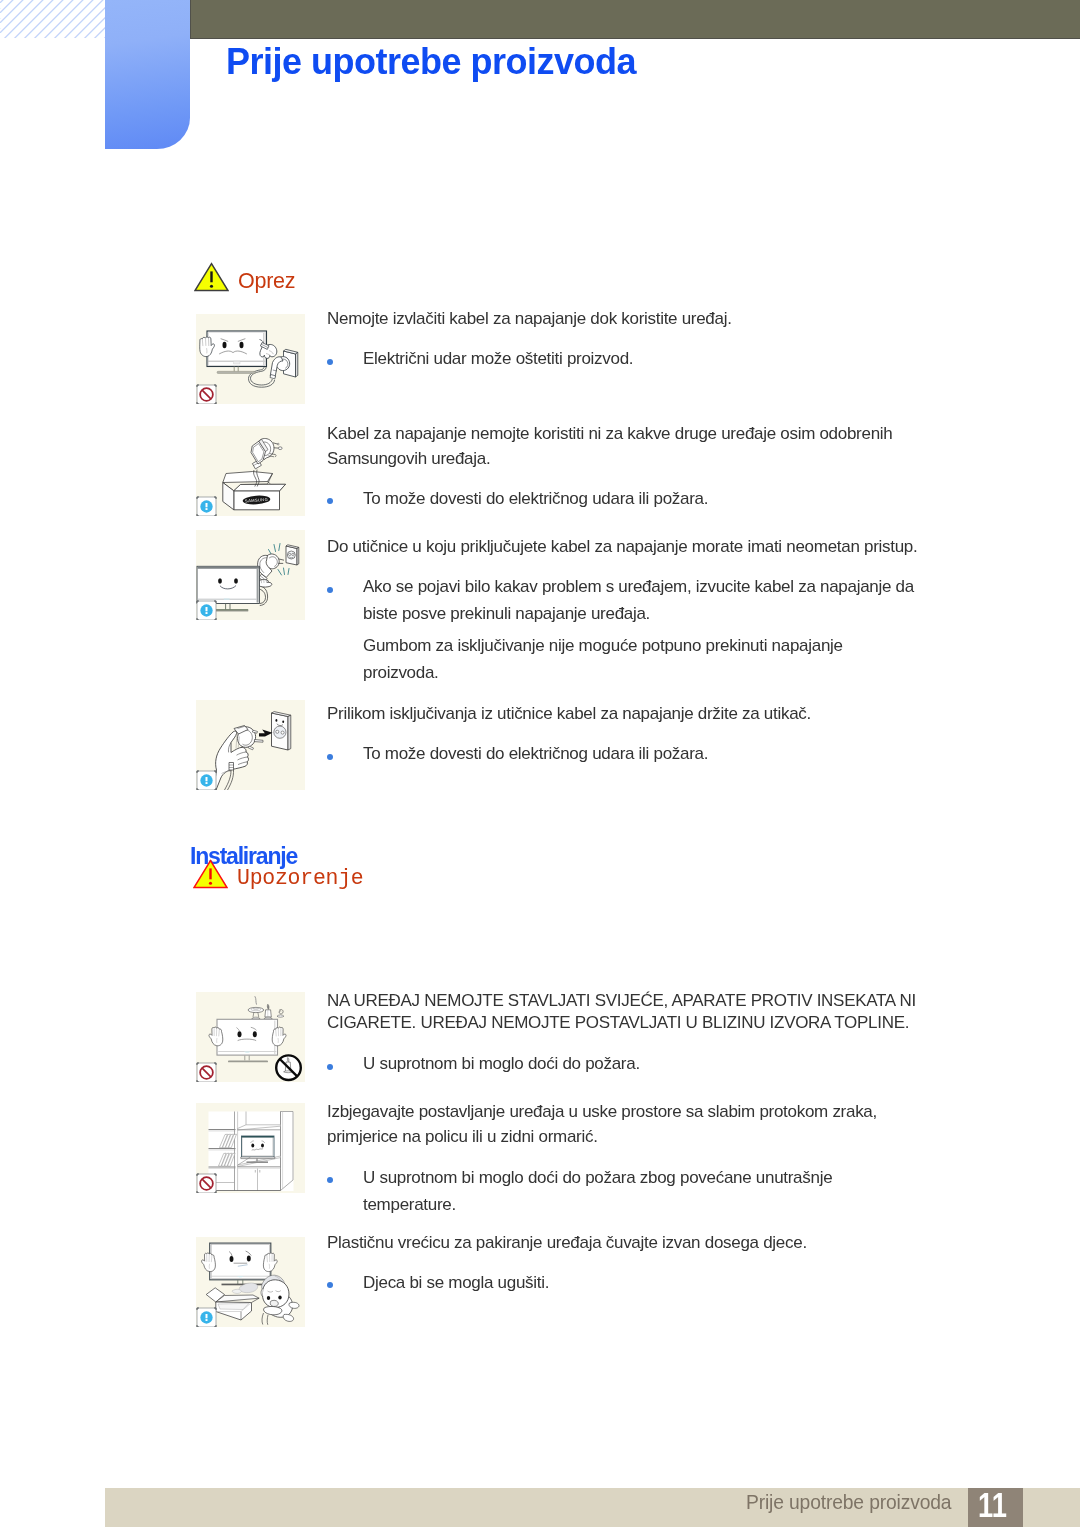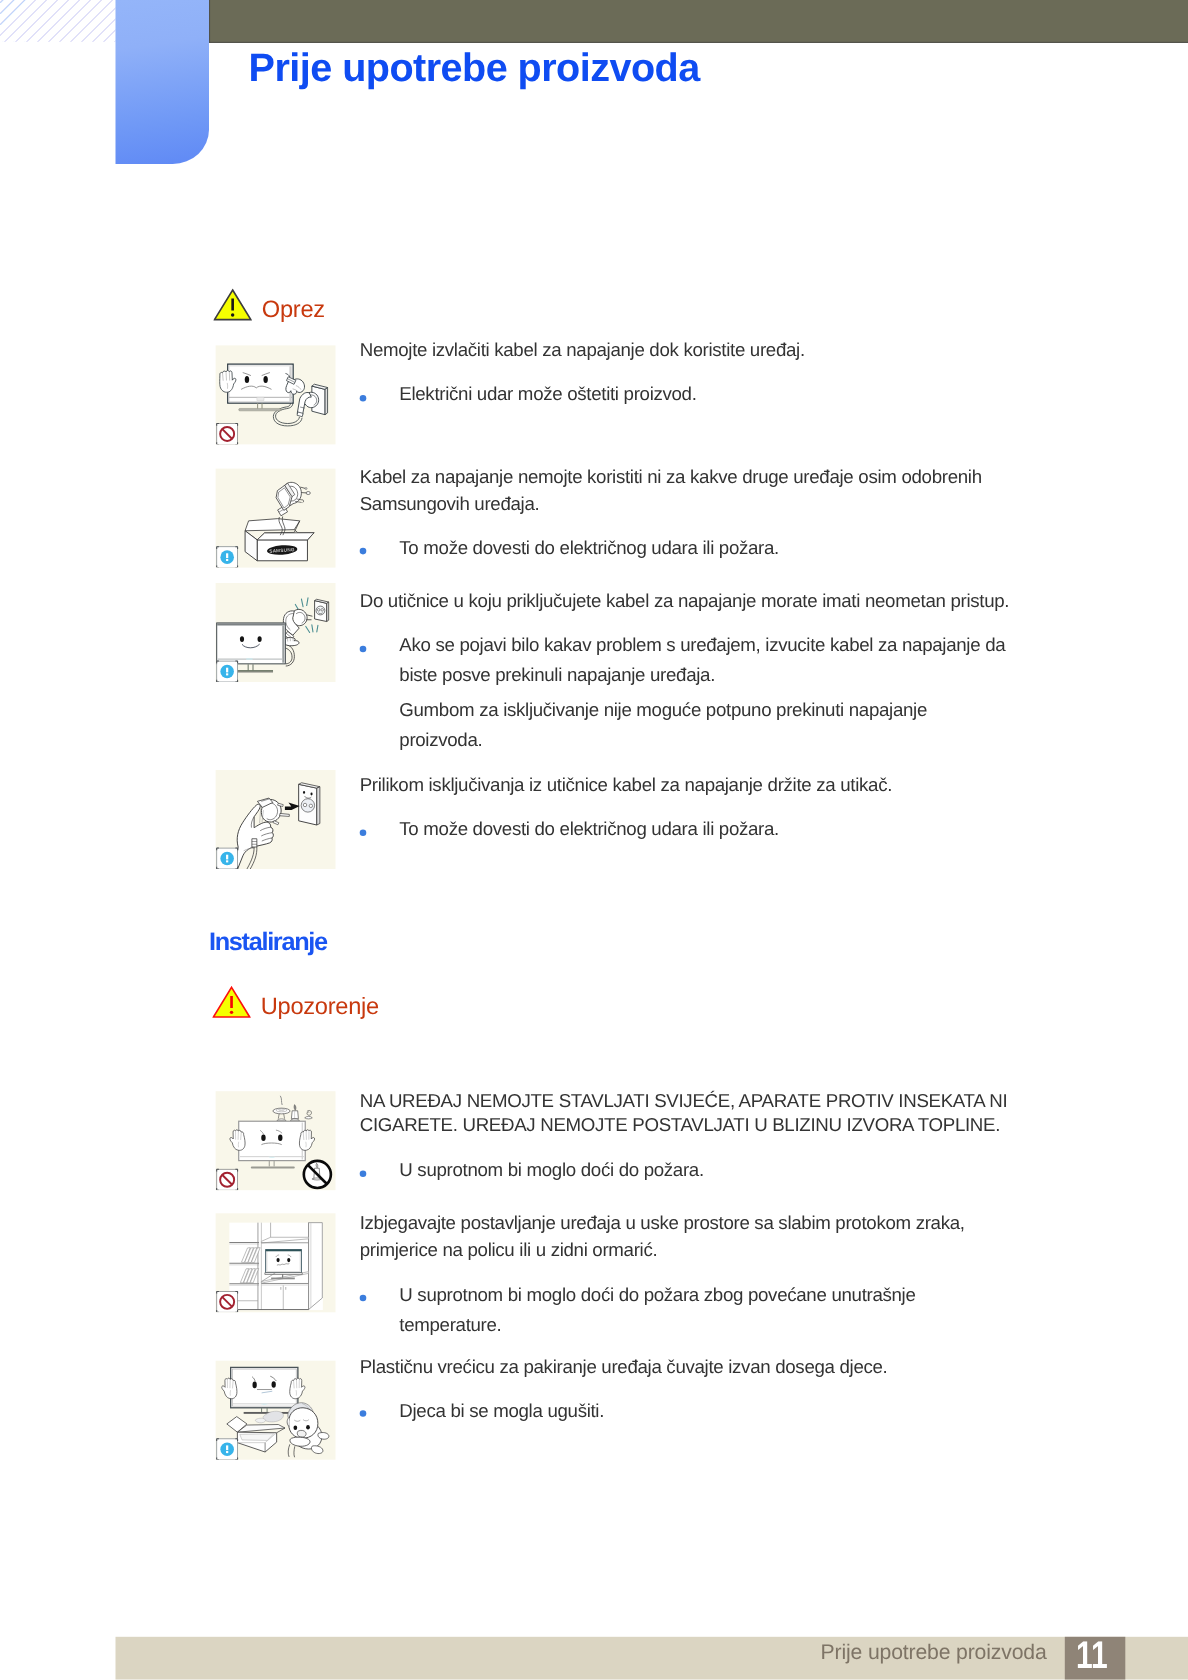--- a/index.html
+++ b/index.html
@@ -419,21 +419,21 @@
   <div class="tl" style="left:327px;top:1128px;">primjerice na policu ili u zidni ormarić.</div>
   <div class="bdot" style="left:327px;top:1177px;"></div>
   <div class="tl" style="left:363px;top:1169px;">U suprotnom bi moglo doći do požara zbog povećane unutrašnje</div>
   <div class="tl" style="left:363px;top:1196px;">temperature.</div>
   <div class="tl" style="left:327px;top:1234px;">Plastičnu vrećicu za pakiranje uređaja čuvajte izvan dosega djece.</div>
   <div class="bdot" style="left:327px;top:1282px;"></div>
   <div class="tl" style="left:363px;top:1274px;">Djeca bi se mogla ugušiti.</div>
 
   <div class="sechead" style="left:190px;top:845px;">Instaliranje</div>
 
-  <div class="warnrow" style="left:193px;top:896px;">
+  <div class="warnrow" style="left:193px;top:859px;font-family:Liberation Mono, monospace;">
     <svg class="warntri" viewBox="0 0 35 30">
       <path d="M17.5 1.6 L34.0 28.5 L1.0 28.5 Z" fill="#f5ff00" stroke="#fb1111" stroke-width="1.5" stroke-linejoin="miter"></path>
       <path d="M17.5 9.4 L17.5 20.3" stroke="#f50505" stroke-width="2.4" stroke-linecap="butt"></path>
       <circle cx="17.5" cy="24.3" r="1.55" fill="#f50505"></circle>
     </svg>
     <span class="warnlabel">Upozorenje</span>
   </div>
 
   <div class="footbar"></div>
   <div class="foottext">Prije upotrebe proizvoda</div>

